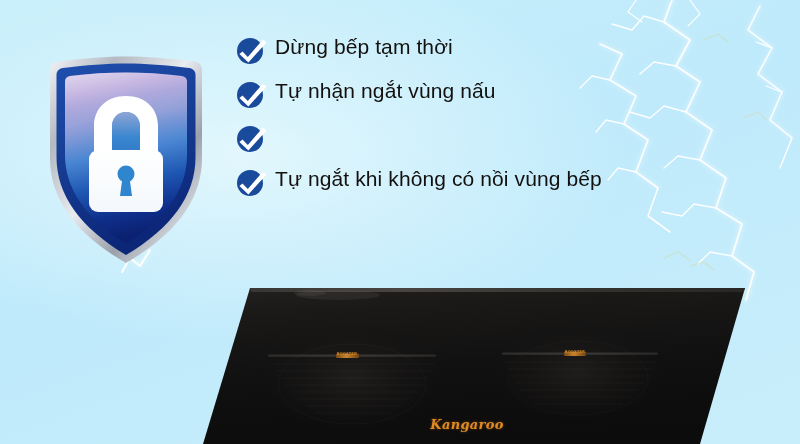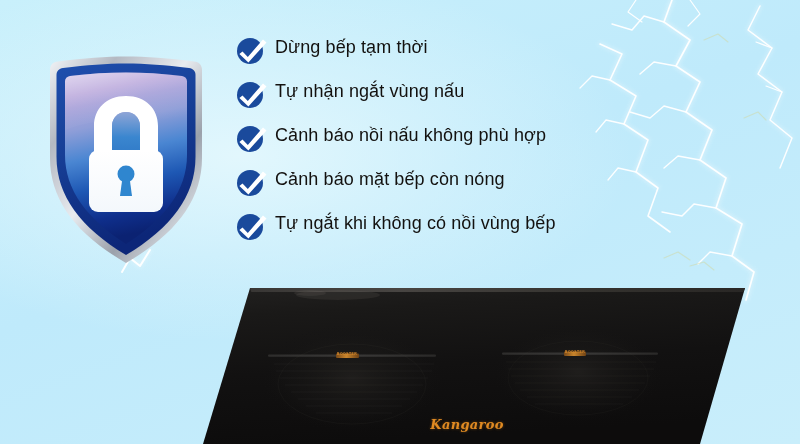--- a/index.html
+++ b/index.html
@@ -70,21 +70,21 @@
   .check {
     position: relative;
     width: 30px;
     height: 30px;
     flex: 0 0 30px;
     margin-top: 5px;
   }
   .check svg { display: block; width: 30px; height: 30px; overflow: visible; }
   .feature-label {
     margin-left: 9px;
-    font-size: 18px;
+    font-size: 21px;
     line-height: 34px;
     color: #13110f;
     letter-spacing: 0.1px;
     white-space: nowrap;
   }
 
   
   .cooktop {
     position: absolute;
     left: 190px;
@@ -251,32 +251,22 @@
       <span class="feature-label">Tự nhận ngắt vùng nấu</span>
     </div>
 
     <div class="feature">
       <span class="check">
         <svg viewBox="0 0 30 30" xmlns="http://www.w3.org/2000/svg">
           <circle cx="14" cy="16" r="13" fill="#1a4a9c"></circle>
           <path d="M6.5 16.5 L11.8 22 L27 4.5 L30.5 7.5 L12.4 27.5 L3.4 19 Z" fill="#ffffff"></path>
         </svg>
       </span>
-      <span class="feature-label">Cảnh báo nồi nấu không phù hợp</span>
     </div>
 
-    <div class="feature">
-      <span class="check">
-        <svg viewBox="0 0 30 30" xmlns="http://www.w3.org/2000/svg">
-          <circle cx="14" cy="16" r="13" fill="#1a4a9c"></circle>
-          <path d="M6.5 16.5 L11.8 22 L27 4.5 L30.5 7.5 L12.4 27.5 L3.4 19 Z" fill="#ffffff"></path>
-        </svg>
-      </span>
-      <span class="feature-label">Cảnh báo mặt bếp còn nóng</span>
-    </div>
 
 
     <div class="feature">
       <span class="check">
         <svg viewBox="0 0 30 30" xmlns="http://www.w3.org/2000/svg">
           <circle cx="14" cy="16" r="13" fill="#1a4a9c"></circle>
           <path d="M6.5 16.5 L11.8 22 L27 4.5 L30.5 7.5 L12.4 27.5 L3.4 19 Z" fill="#ffffff"></path>
         </svg>
       </span>
       <span class="feature-label">Tự ngắt khi không có nồi vùng bếp</span>

